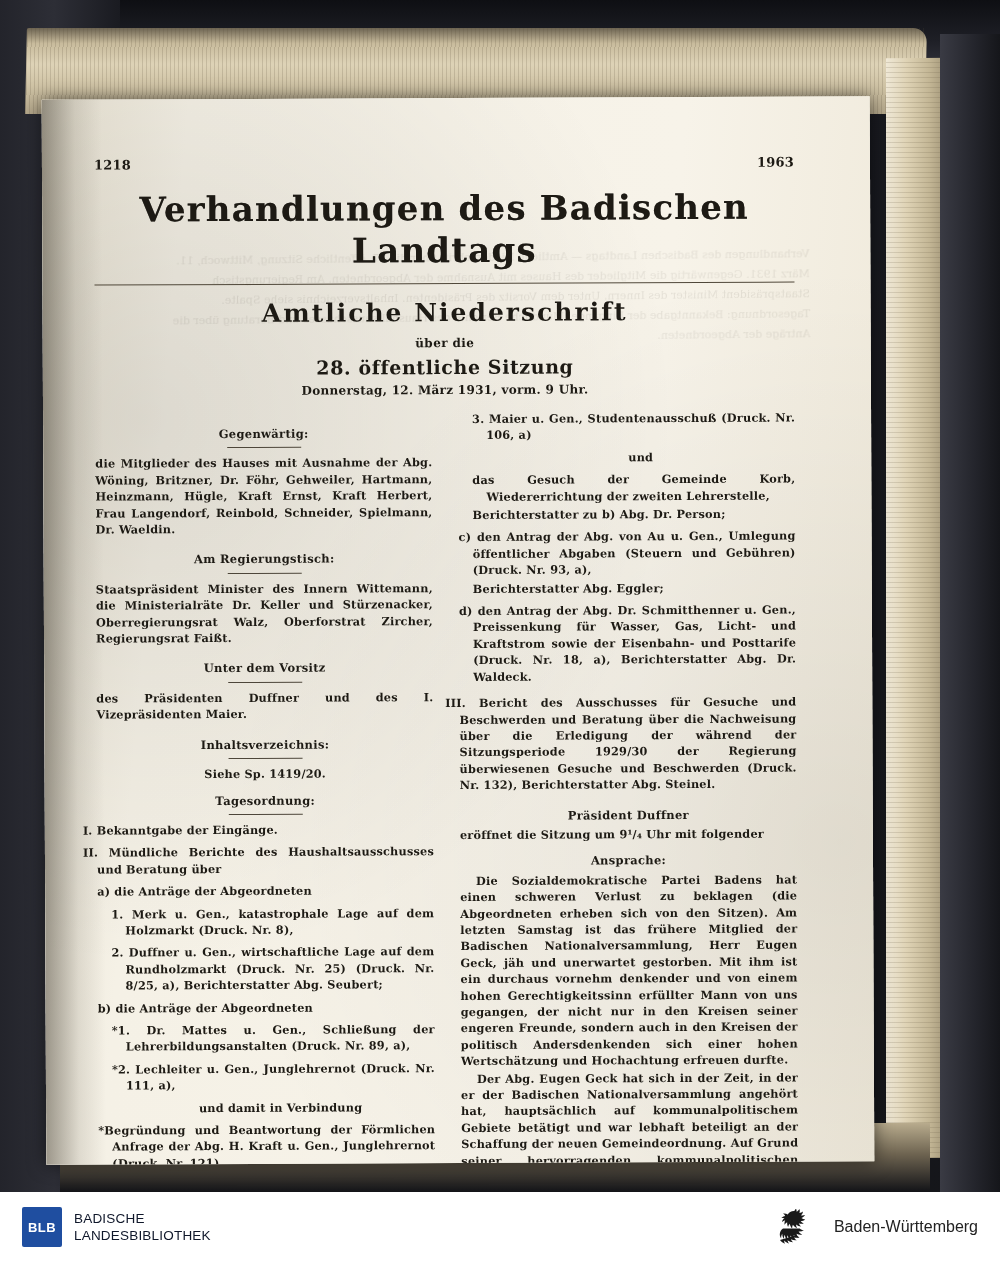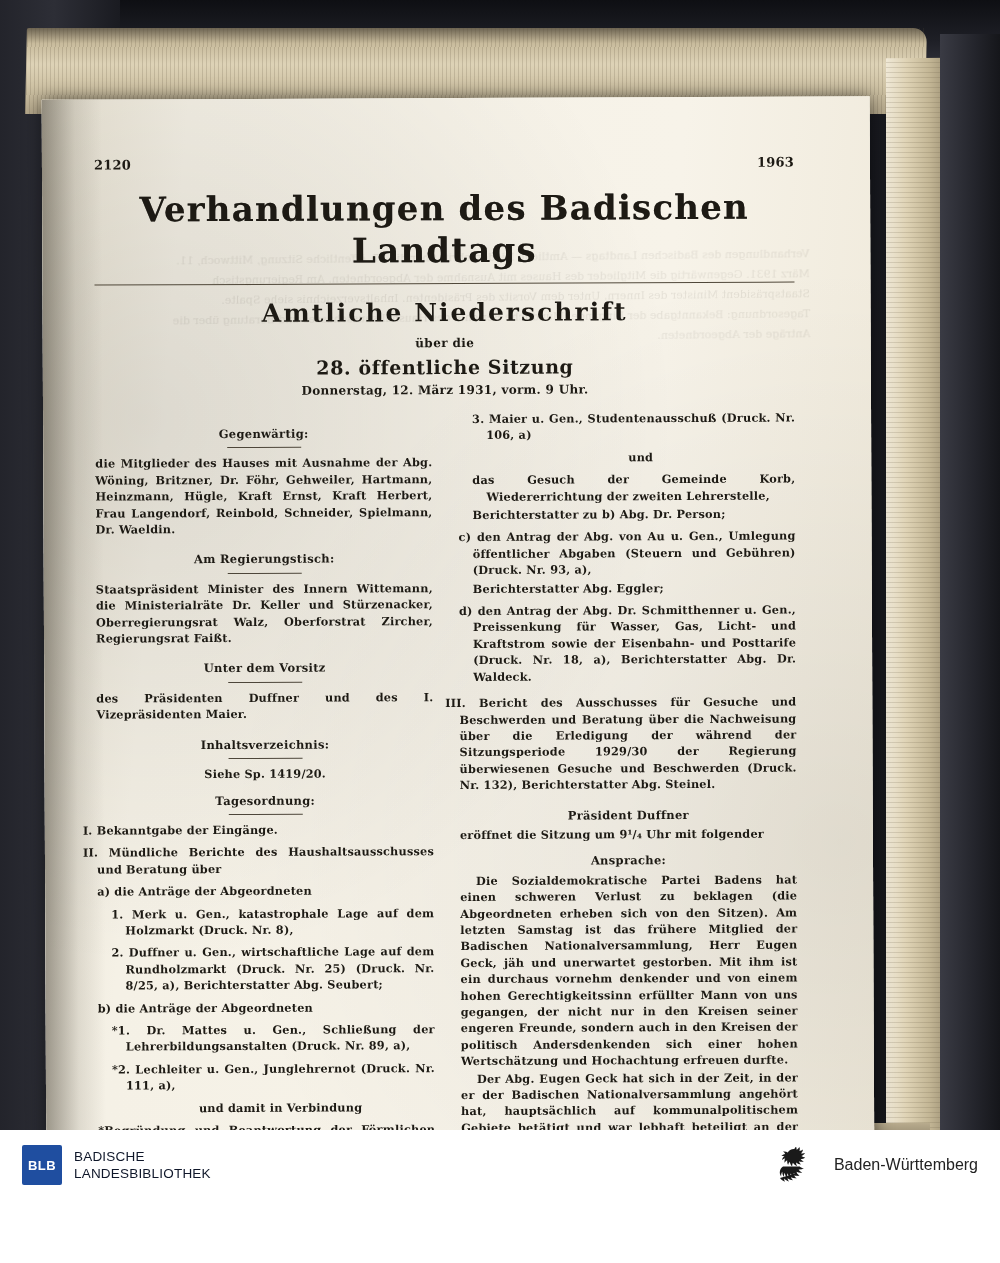--- a/index.html
+++ b/index.html
@@ -222,21 +222,21 @@
   .mt10 { margin-top: 10px; }
   .mt14 { margin-top: 14px; }
   .body-para {
     margin: 0 0 1px 0;
     text-indent: 16px;
   }
 
   
   #footer {
     position: absolute;
-    left: 0; top: 1130px;
+    left: 0; top: 1192px;
     width: 1000px; height: 70px;
     background: #ffffff;
     display: flex;
     align-items: center;
     justify-content: space-between;
     padding: 0 22px;
     box-sizing: border-box;
   }
   .brand-left { display: flex; align-items: center; gap: 12px; }
   .blb-logo {
@@ -282,21 +282,21 @@
       Verhandlungen des Badischen Landtags — Amtliche Niederschrift über die 27. öffentliche Sitzung,
       Mittwoch, 11. März 1931. Gegenwärtig die Mitglieder des Hauses mit Ausnahme der Abgeordneten.
       Am Regierungstisch Staatspräsident Minister des Innern. Unter dem Vorsitz des Präsidenten.
       Inhaltsverzeichnis siehe Spalte. Tagesordnung: Bekanntgabe der Eingänge. Mündliche Berichte
       des Haushaltsausschusses und Beratung über die Anträge der Abgeordneten.
     </div>
 
     <div class="sheet">
 
       <div class="folio-row">
-        <span class="fraktur">2120</span>
+        <span class="fraktur">1218</span>
         <span class="fraktur">1963</span>
       </div>
 
       <div class="masthead">
         <div class="main-title fraktur">Verhandlungen des Badischen Landtags</div>
         <hr class="rule masthead-rule">
         <div class="sub-title fraktur">Amtliche Niederschrift</div>
         <div class="ueber fraktur">über die</div>
         <div class="session fraktur">28. öffentliche Sitzung</div>
         <div class="datetime fraktur">Donnerstag, 12. März 1931, vorm. 9 Uhr.</div>

